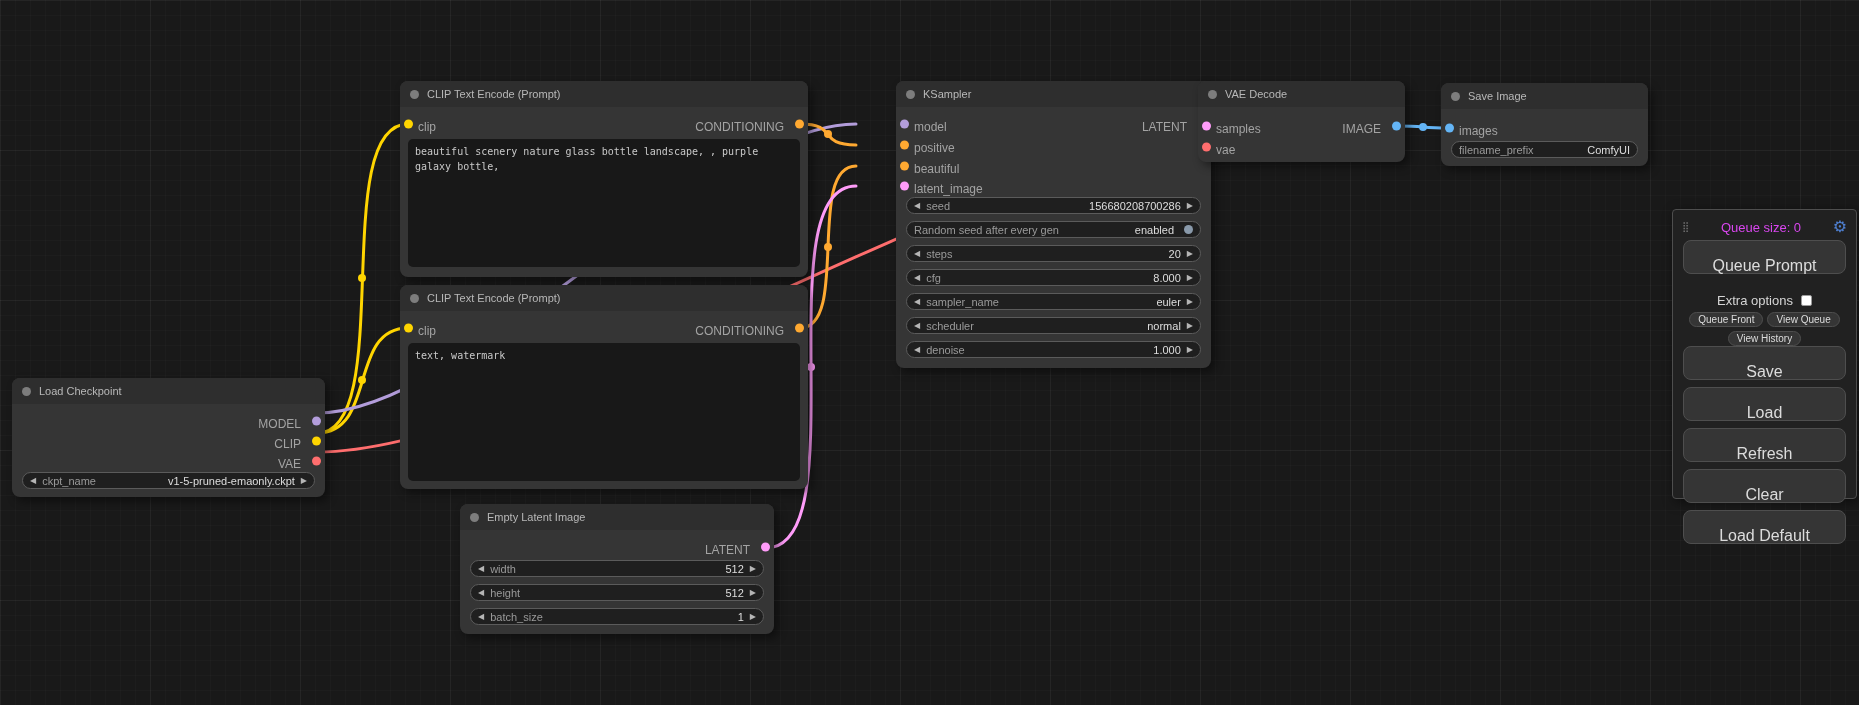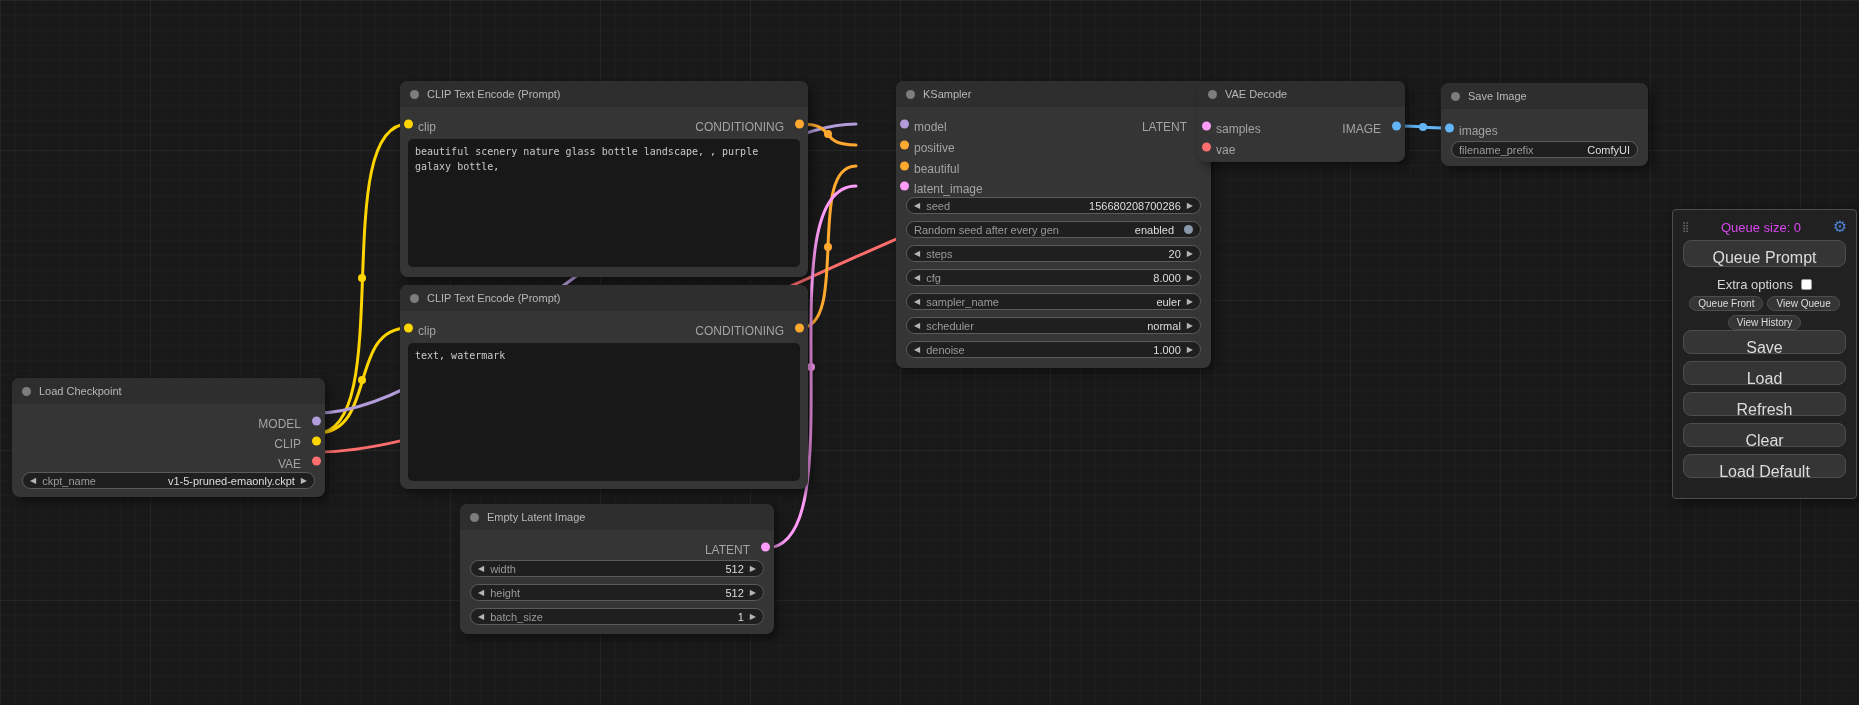--- a/index.html
+++ b/index.html
@@ -30,24 +30,24 @@
   .widget .wname{color:#9a9a9a;white-space:nowrap}
   .widget .wval{color:#dedede;margin-left:auto;white-space:nowrap}
   .widget .arr{color:#b5b5b5;font-size:8px;line-height:1;flex:none;cursor:pointer}
   .widget .tdot{width:9px;height:9px;border-radius:50%;flex:none;margin-left:4px}
   .ntext{position:absolute;left:8px;right:8px;background:#181818;border-radius:5px;color:#c9c9c9;font-family:"DejaVu Sans Mono",monospace;font-size:10px;line-height:1.5;padding:5px 7px;white-space:pre-wrap;word-break:break-word;overflow:hidden}
   .menu{position:absolute;left:1672px;top:209px;width:185px;height:290px;z-index:3;background:#212121;border:1px solid #4e4e4e;border-radius:4px;box-shadow:3px 3px 12px rgba(0,0,0,.5);padding:8px 0;color:#ccc}
   .mhead{display:flex;align-items:center;padding:0 9px;height:18px}
   .qsize{flex:1;text-align:center;font-size:13px;color:#d946ef}
   .drag{color:#6f6f6f;font-size:10px;line-height:1;cursor:grab}
   .gear{font-size:16px;line-height:1;cursor:pointer}
-  .btn{display:block;background:#353535;border:1px solid #4e4e4e;border-radius:8px;color:#dcdcdc;font-family:inherit;cursor:pointer;padding:8px}
+  .btn{display:block;background:#353535;border:1px solid #4e4e4e;border-radius:8px;color:#dcdcdc;font-family:inherit;cursor:pointer;padding:16px}
   .btn.big{width:calc(100% - 20px);margin:0 auto 7px;height:24px;font-size:16px;text-align:center}
   .btn.qp{height:27px;margin-top:4px;margin-bottom:0}
-  .extra{display:flex;align-items:center;justify-content:center;gap:8px;margin-top:9px;height:16px;font-size:13px;color:#d6d6d6}
+  .extra{display:flex;align-items:center;justify-content:center;gap:8px;margin-top:18px;height:16px;font-size:13px;color:#d6d6d6}
   .chk{width:11px;height:11px;background:#ffffff;border:1px solid #9a9a9a;border-radius:2px;display:inline-block;cursor:pointer}
   .smallrow{display:flex;justify-content:center;gap:4px;margin-top:4px}
   .btn.small{height:15px;font-size:10px;line-height:12px;border-radius:8px;padding:0 8px;margin:0;display:inline-block;width:auto}
   .gap-top{margin-top:14px}
 </style>
 </head>
 <body>
 
 <svg class="wires" width="1859" height="705" viewBox="0 0 1859 705">
   <path d="M317,433 C397,433 328,124 408,124" stroke="#FFD500"></path>

